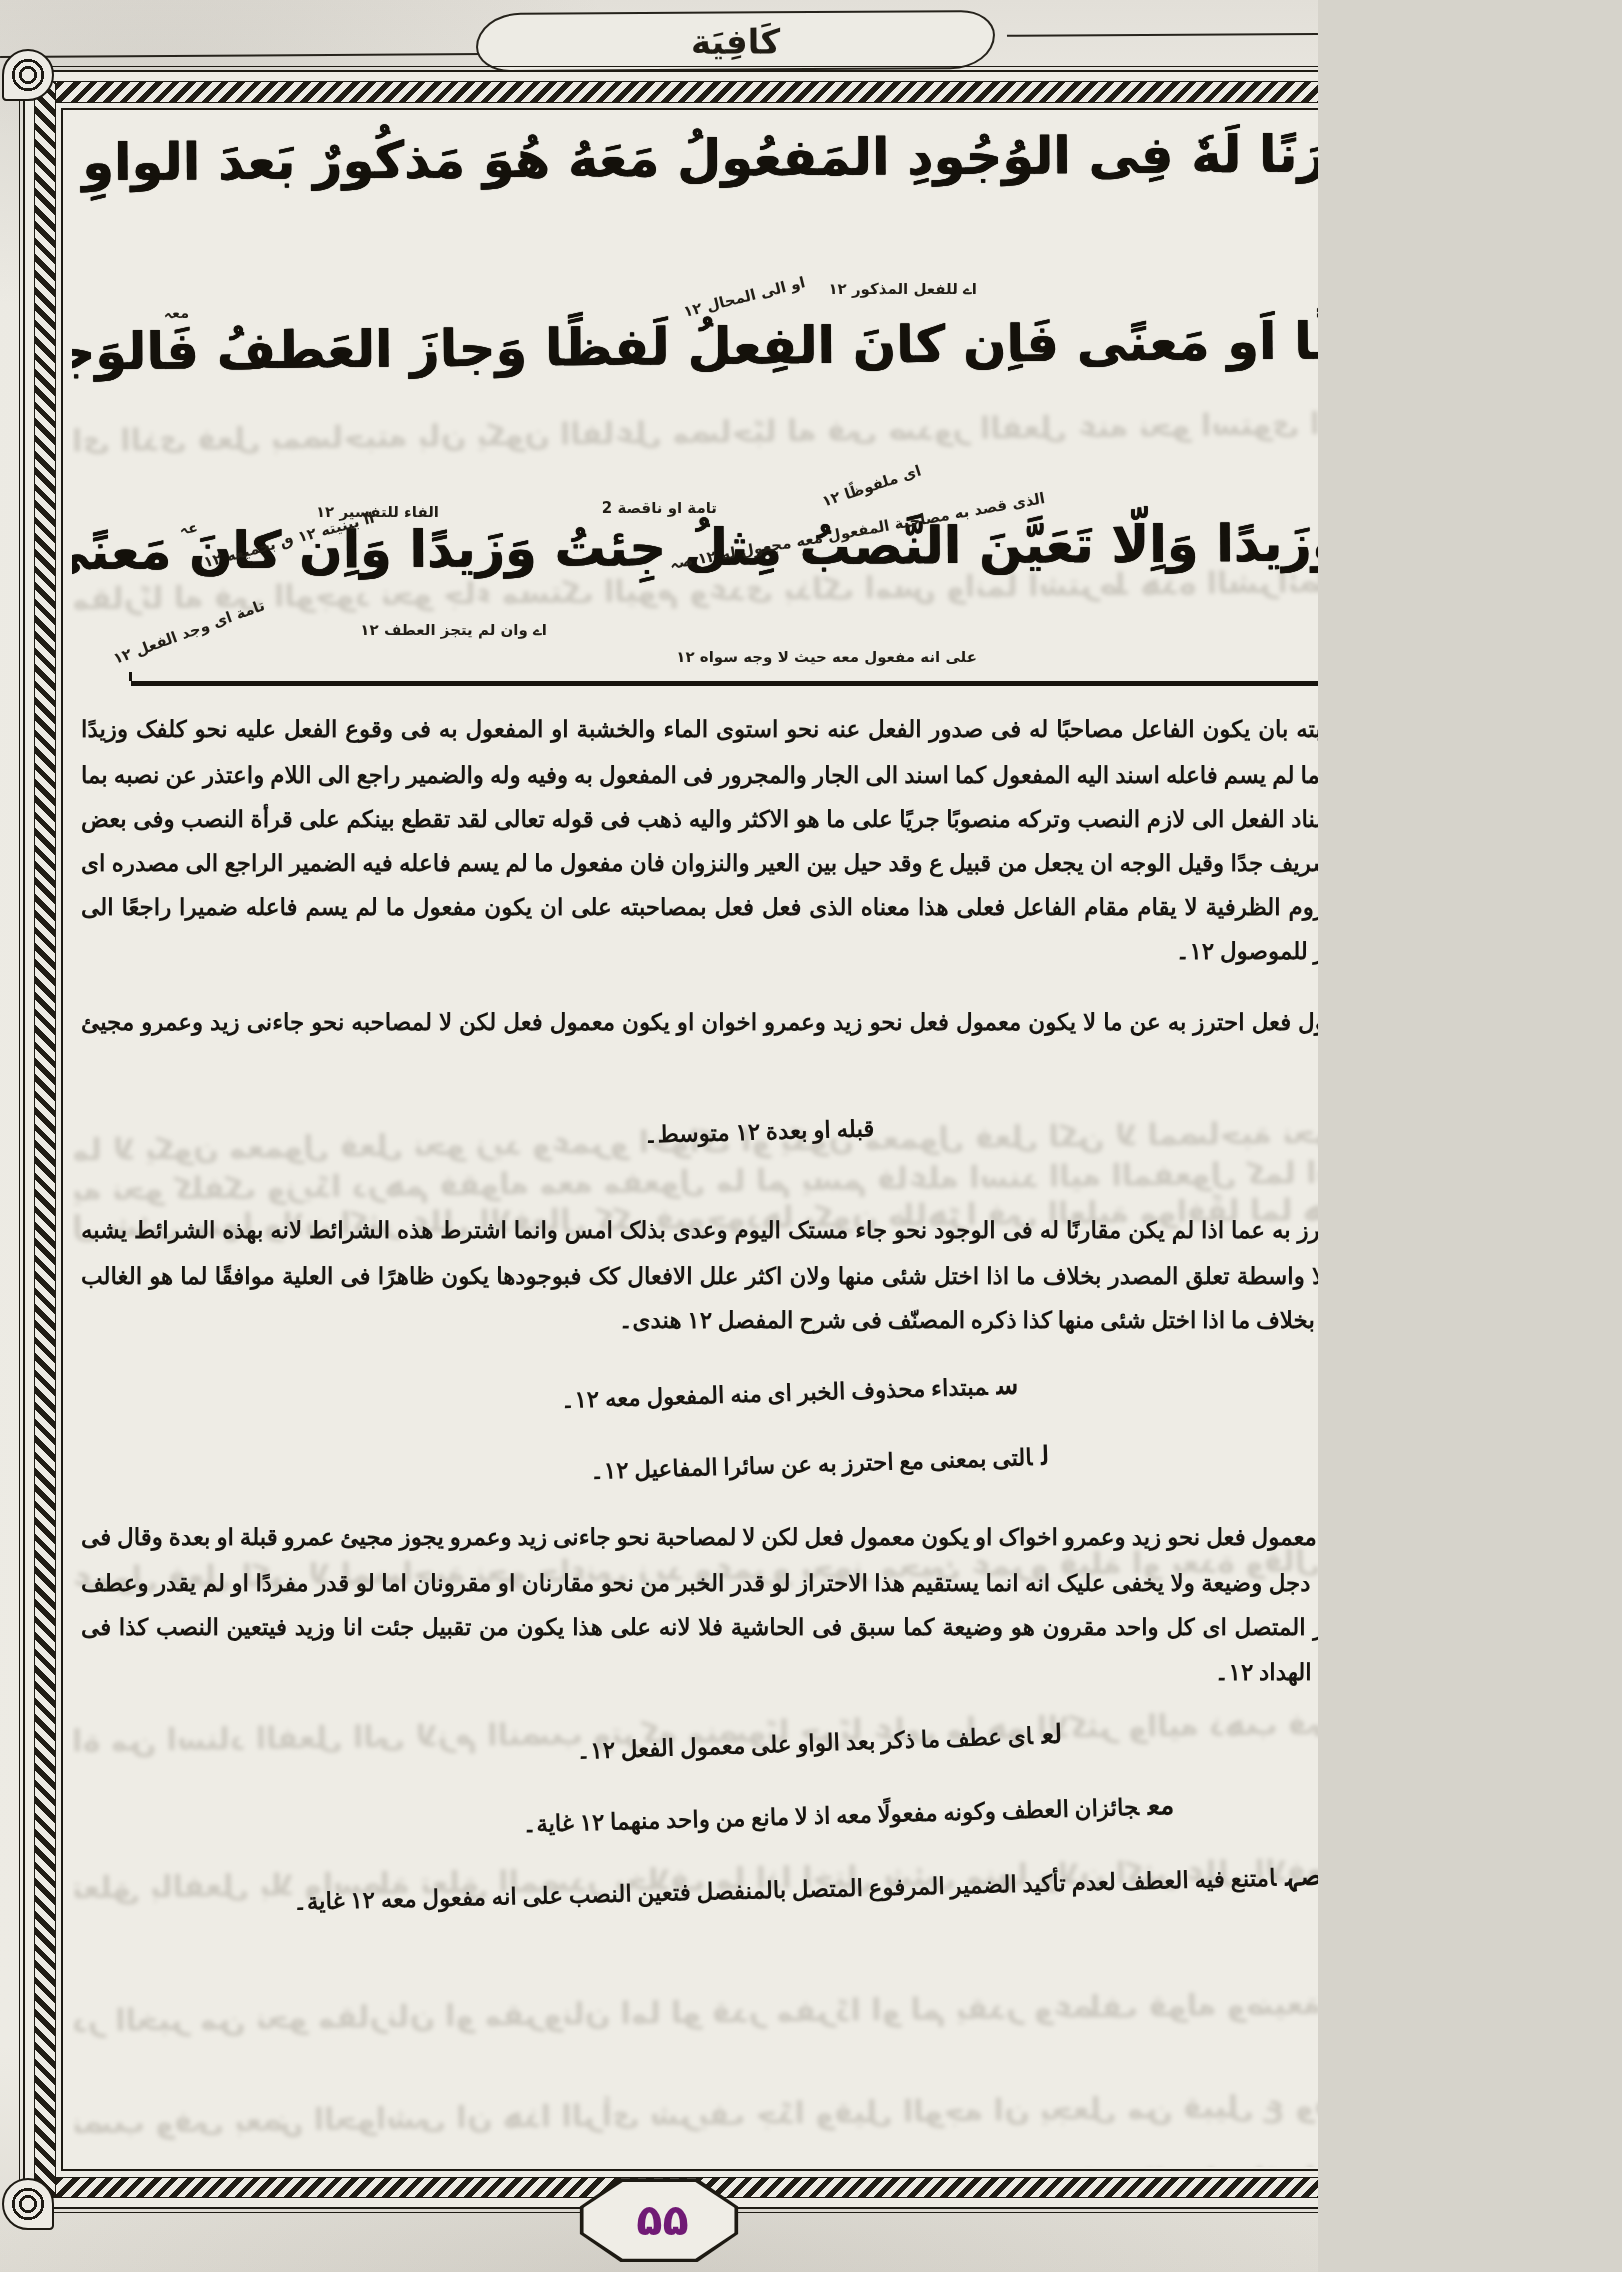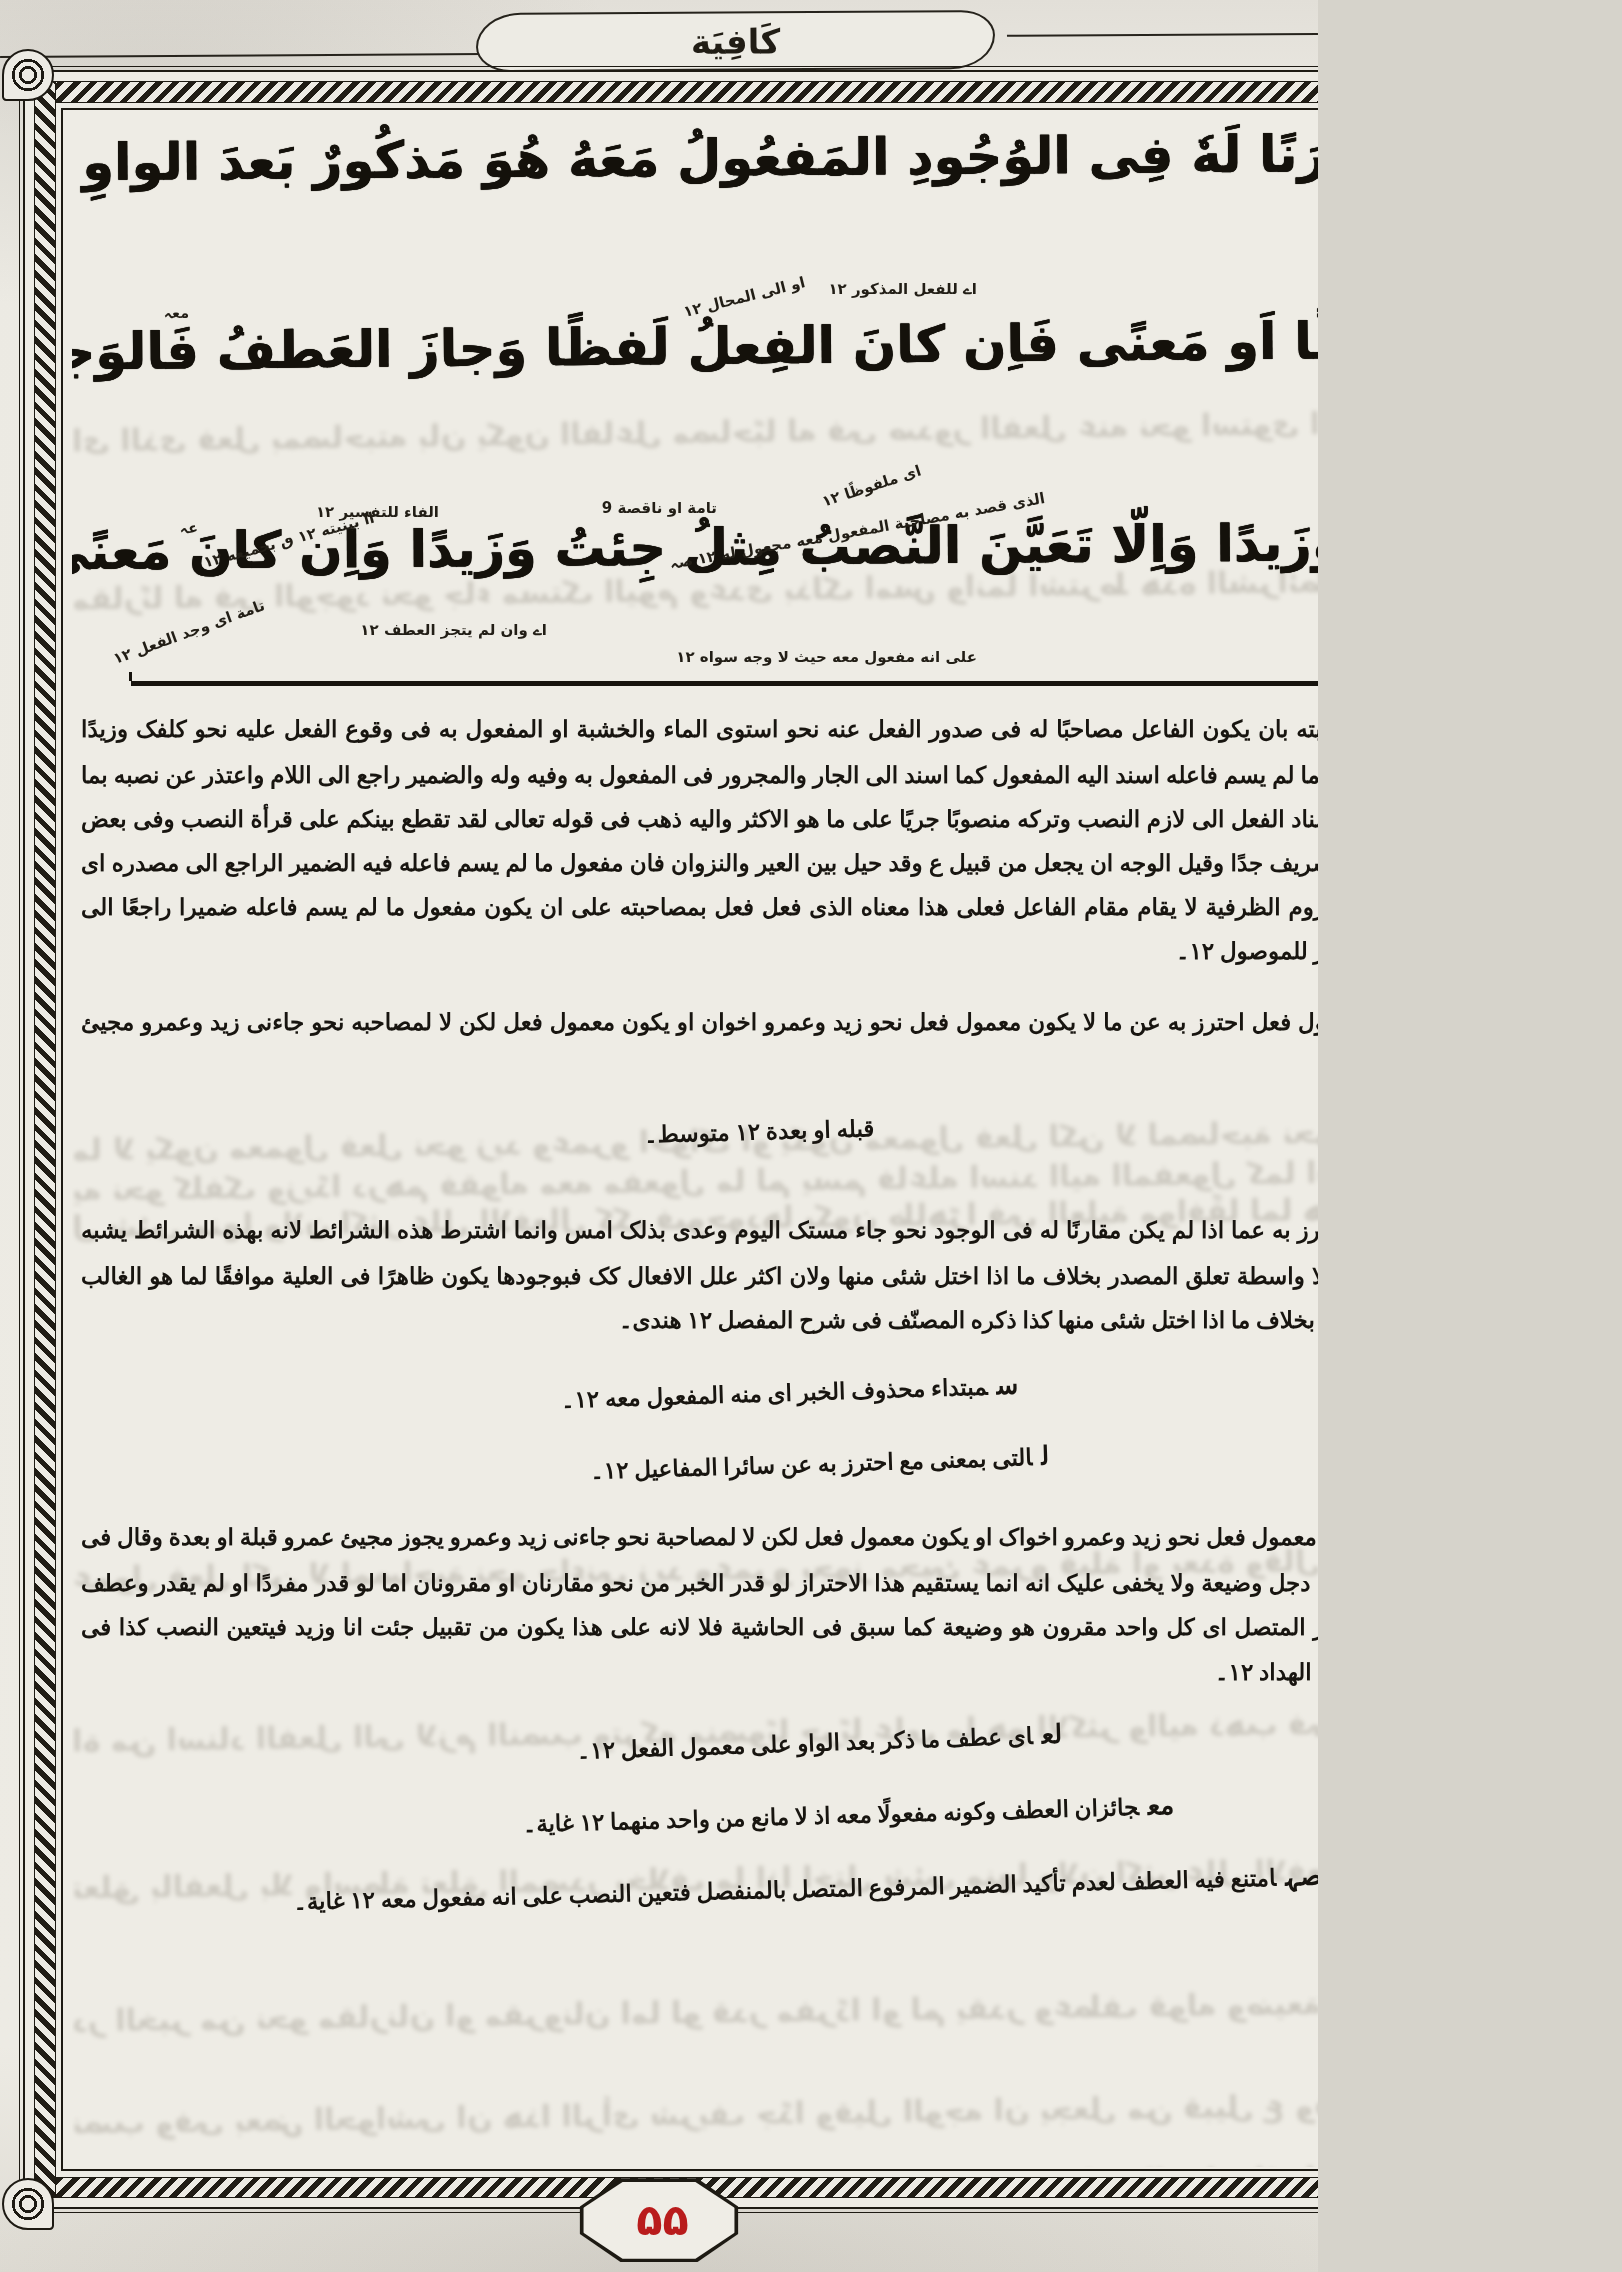--- a/index.html
+++ b/index.html
@@ -100,21 +100,21 @@
   .p-short12 { padding-right:224px; transform:rotate(-1.4deg); }
   .gap-lg { margin-top:39px; }
 
   
   .pageno-wrap { position:absolute; left:50%; bottom:10.7px; transform:translateX(-50%); width:159px; height:84px; }
   .octa-outer { position:absolute; inset:0; background:#1d1a13;
     clip-path:polygon(26% 0, 74% 0, 100% 34%, 100% 66%, 74% 100%, 26% 100%, 0 66%, 0 34%); }
   .octa-inner { position:absolute; inset:3.6px; background:#efede6;
     clip-path:polygon(26% 0, 74% 0, 100% 34%, 100% 66%, 74% 100%, 26% 100%, 0 66%, 0 34%);
     display:flex; align-items:center; justify-content:center; }
-  .pageno { font-size:43px; font-weight:bold; letter-spacing:7.2px; color:#b91c1c; padding-left:7.2px; }
+  .pageno { font-size:43px; font-weight:bold; letter-spacing:7.2px; color:#701a75; padding-left:7.2px; }
 </style>
 </head>
 <body>
 
 <div class="page">
 
   <div class="top-band">
     <div class="top-rule left"></div>
     <div class="cartouche">
       <span class="book-title">كَافِيَة</span>
@@ -150,21 +150,21 @@
           </div>
 
         <div class="matn">
           <div class="matn-line matn-l1">بهٖ وَمُقارَنًا لَهٗ فِى الوُجُودِ المَفعُولُ مَعَهُ هُوَ مَذكُورٌ بَعدَ الواوِ لِمُصاحَبَةِ مَعمُولِ</div>
           <div class="matn-line matn-l2">فِعلٍ لَفظًا اَو مَعنًى فَاِن كانَ الفِعلُ لَفظًا وَجازَ العَطفُ فَالوَجهانِ مِثلُ جِئتُ</div>
           <div class="matn-line matn-l3">اَنا وَزَيدٌ وَزَيدًا وَاِلّا تَعَيَّنَ النَّصبُ مِثلُ جِئتُ وَزَيدًا وَاِن كانَ مَعنًى وَجازَ</div>
 
           <span class="gloss" style="right:573px; top:159px;">اے للفعل المذكور ۱۲</span>
           <span class="gloss" style="right:743px; top:167px; transform:rotate(-14deg);">او الى المحال ۱۲</span>
           <span class="gloss" style="right:627px; top:356px; transform:rotate(-18deg);">اى ملفوظًا ۱۲</span>
-          <span class="gloss" style="right:833px; top:378px;">تامة او ناقصة 9</span>
+          <span class="gloss" style="right:833px; top:378px;">تامة او ناقصة 2</span>
           <span class="gloss" style="right:1111px; top:382px;">الفاء للتفسير ۱۲</span>
           <span class="gloss" style="right:502px; top:401px; transform:rotate(-10deg);">الذى قصد به مصاحبة المفعول معه مجعول له ۱۲ صہ</span>
           <span class="gloss" style="right:1173px; top:410px; transform:rotate(-15deg);">اا ببنيته ۱۲ ٯ بجميعه ۱۲</span>
           <span class="gloss" style="right:573px; top:527px;">على انه مفعول معه حيث لا وجه سواه ۱۲</span>
           <span class="gloss" style="right:1003px; top:500px;">اے وان لم يتجز العطف ۱۲</span>
           <span class="gloss" style="right:1281px; top:502px; transform:rotate(-20deg);">تامة اى وجد الفعل ۱۲</span>
 
           <span class="mark" style="right:54px;  top:-5.4px;">عہ</span>
           <span class="mark" style="right:27px;  top:177px;">۳</span>
           <span class="mark" style="right:1361px; top:184px;">معہ</span>

